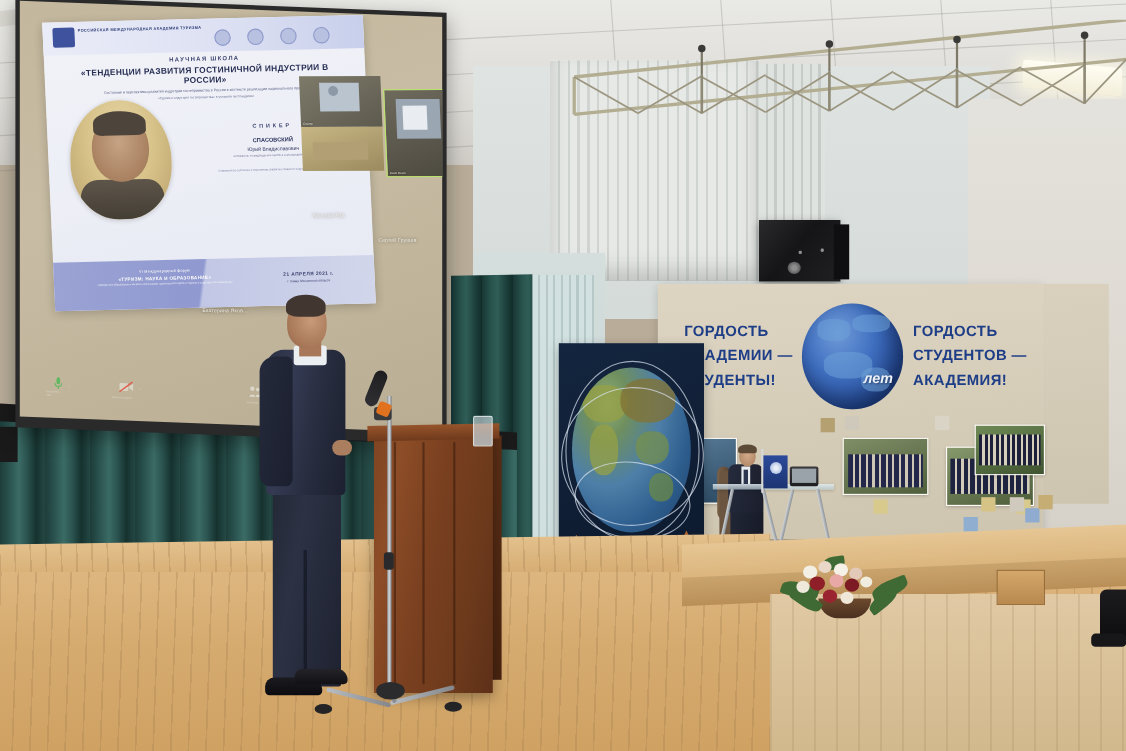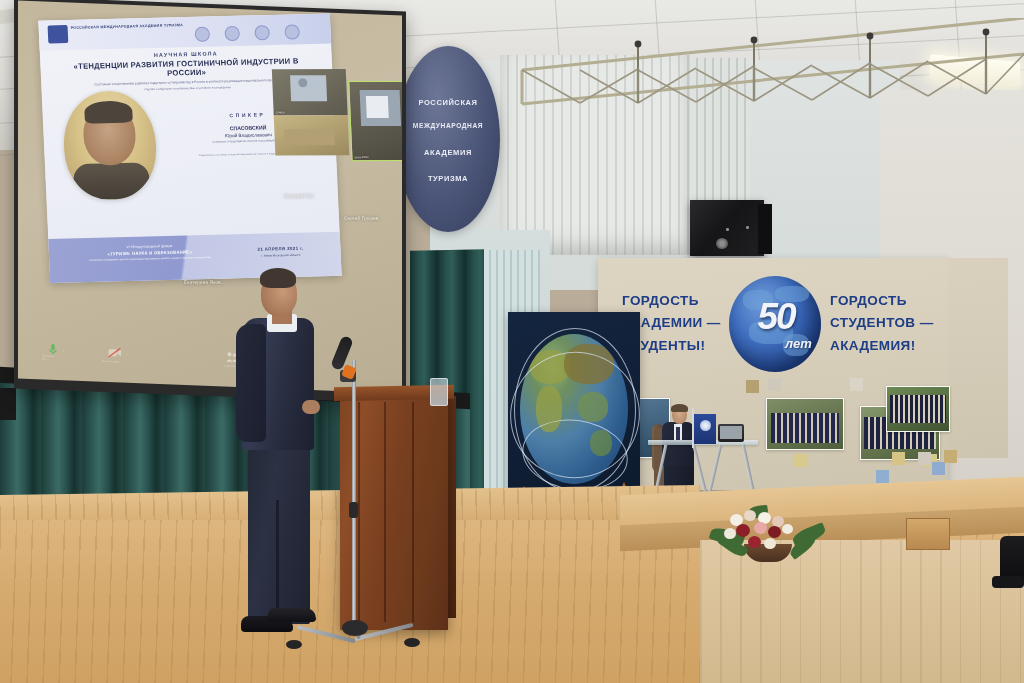--- a/index.html
+++ b/index.html
@@ -312,26 +312,20 @@
       </g>
       <g fill="#3a3a38">
         <circle cx="118" cy="26" r="3.4"></circle>
           <circle cx="234" cy="22" r="3.4"></circle>
         <circle cx="350" cy="18" r="3.4"></circle>
           <circle cx="466" cy="14" r="3.4"></circle>
       </g>
     </svg>
   </div>
 
-  <div class="abs" id="round-sign">
-    <div class="rs-line" style="top:52px">РОССИЙСКАЯ</div>
-    <div class="rs-line" style="top:76px;font-size:6.6px">МЕЖДУНАРОДНАЯ</div>
-    <div class="rs-line" style="top:102px">АКАДЕМИЯ</div>
-    <div class="rs-line" style="top:128px">ТУРИЗМА</div>
-  </div>
 
   <div class="abs" id="spk-box"></div>
   <div class="abs" id="spk-box-side"></div>
   <div class="abs" id="spk-driver"></div>
   <div class="abs spk-dot" style="left:726px;top:228px"></div>
   <div class="abs spk-dot" style="left:746px;top:226px"></div>
 
   <div class="abs" id="curtain2"></div>
   <div class="abs" id="curtain"></div>
   <div class="abs" id="curtain-top"></div>
@@ -446,21 +440,20 @@
     </div>
   </div>
 
   <div class="abs" id="banner">
     <div id="banner-globe">
       <div class="gl-cont" style="left:14px;top:14px;width:30px;height:20px;"></div>
       <div class="gl-cont" style="left:46px;top:10px;width:34px;height:16px;"></div>
       <div class="gl-cont" style="left:20px;top:44px;width:44px;height:24px;"></div>
       <div class="gl-cont" style="left:54px;top:58px;width:26px;height:22px;"></div>
     </div>
-    <div id="banner-50">50</div>
     <div id="banner-let">лет</div>
     <div class="bn-txt" id="bn-left" style="white-space:pre-line">ГОРДОСТЬ
 АКАДЕМИИ —
 СТУДЕНТЫ!</div>
     <div class="bn-txt" id="bn-right" style="white-space:pre-line">ГОРДОСТЬ
 СТУДЕНТОВ —
 АКАДЕМИЯ!</div>
 
     <div class="bn-photo" style="left:168px;top:140px;width:76px;height:50px;
          background:linear-gradient(160deg,#7f8e66,#4f5f3c)">

